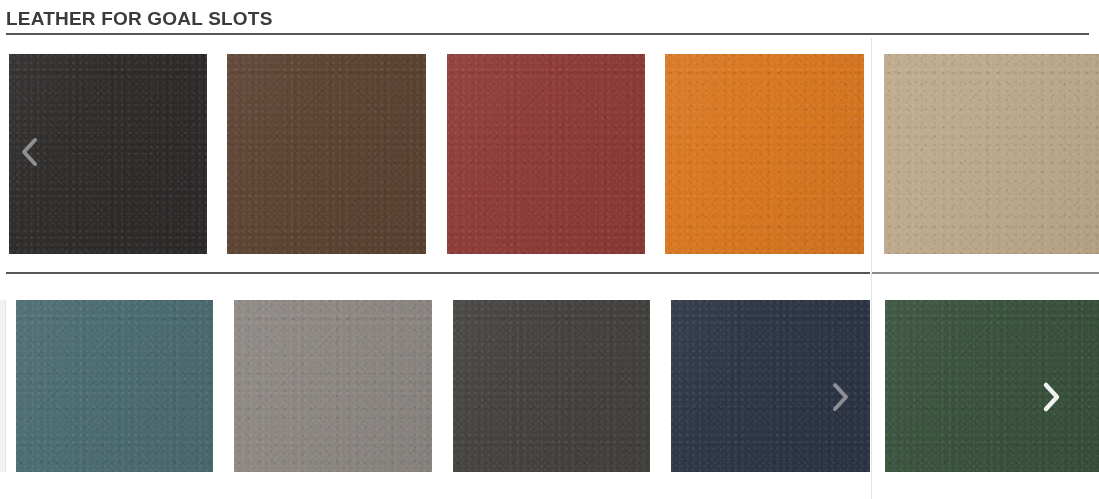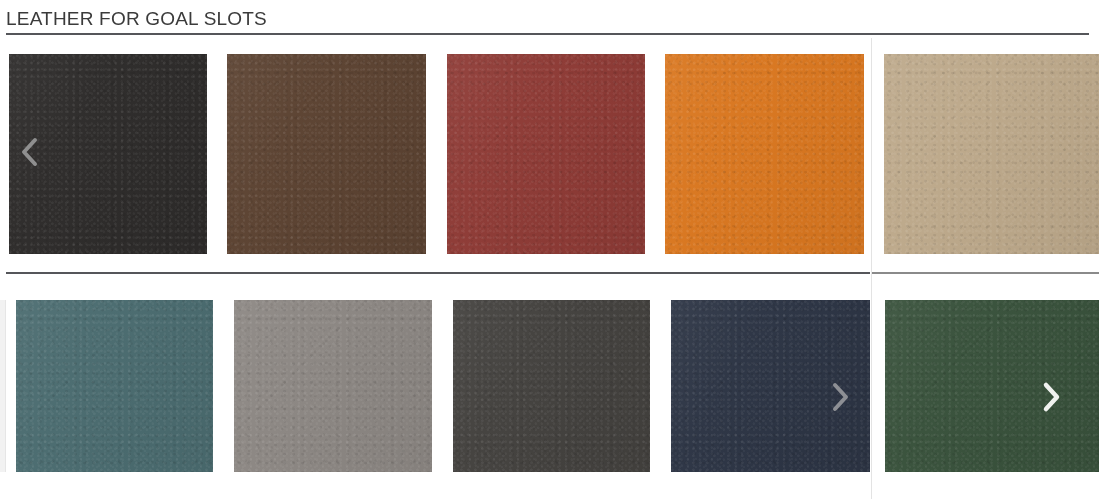--- a/index.html
+++ b/index.html
@@ -24,21 +24,21 @@
     top: 0;
     width: 1099px;
     height: 36px;
     box-sizing: border-box;
   }
   .page-title {
     position: absolute;
     left: 6px;
     top: 8px;
     font-size: 19px;
-    font-weight: 400;
+    font-weight: 700;
     letter-spacing: 0.2px;
     color: #3b3b3b;
     white-space: nowrap;
     line-height: 22px;
   }
   .header-rule {
     position: absolute;
     left: 6px;
     top: 33px;
     width: 1083px;

